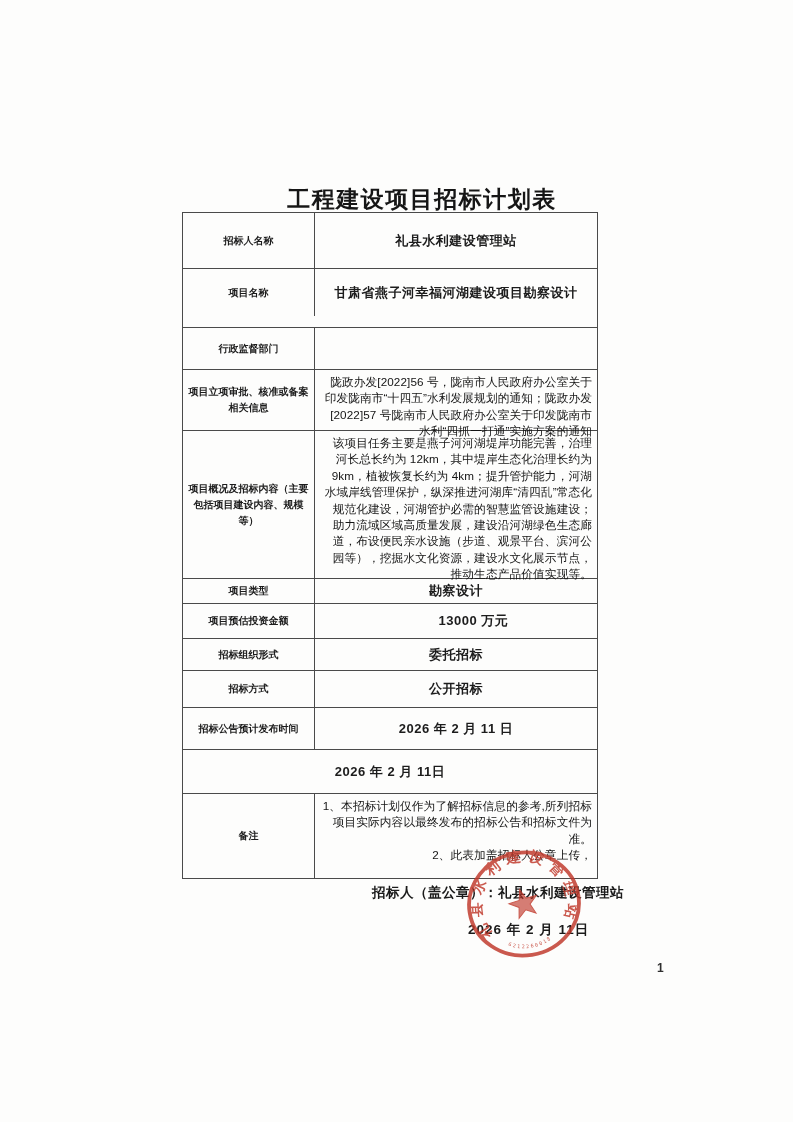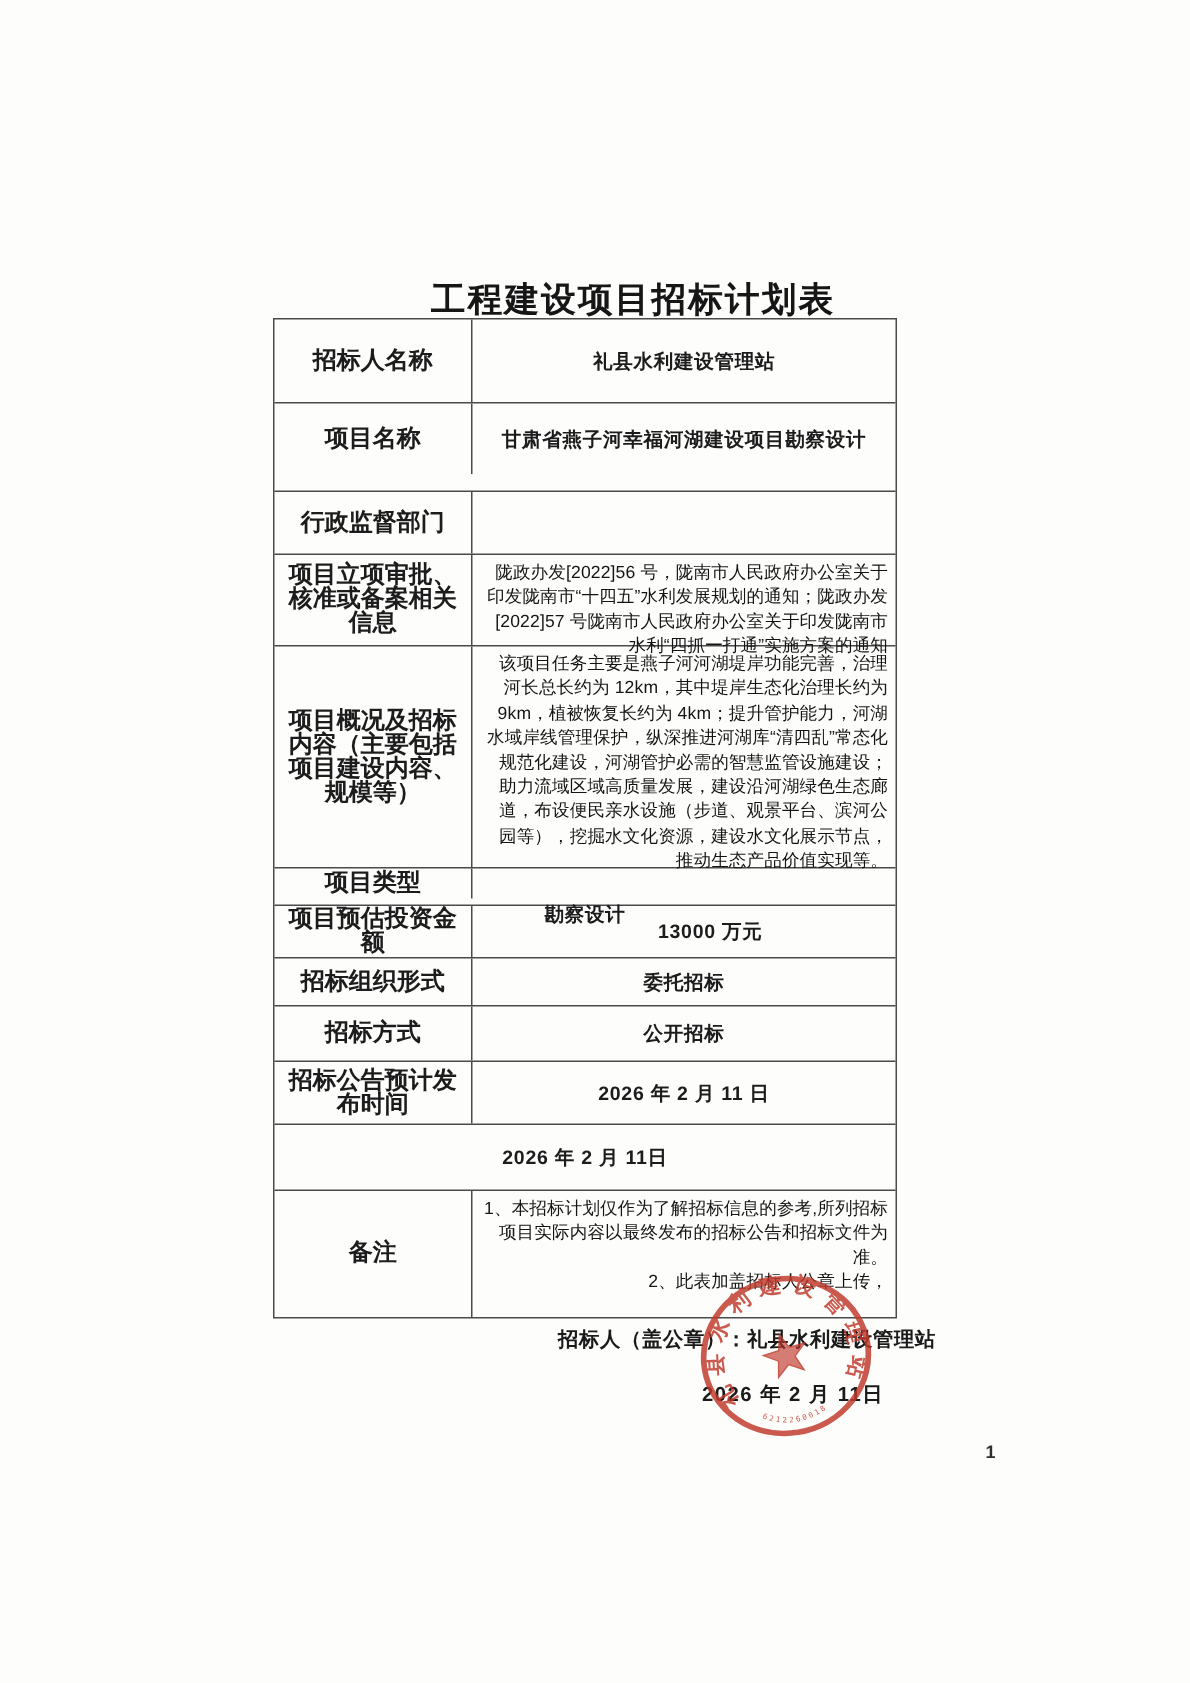--- a/index.html
+++ b/index.html
@@ -32,21 +32,21 @@
     background: transparent;
   }
   .trow { display: flex; align-items: stretch; }
   .trow + .trow { border-top: 1.5px solid #4a4a4a; }
   .cell { box-sizing: border-box; }
   .cell.label {
     width: 132px;
     border-right: 1.5px solid #4a4a4a;
     display: flex; align-items: center; justify-content: center;
     text-align: center;
-    font-size: 16px; font-weight: 700;
+    font-size: 10px; font-weight: 700;
     line-height: 16px;
     padding: 2px 3px;
     color: #1c1c1c;
   }
   .cell.value {
     flex: 1;
     display: flex; align-items: center; justify-content: center;
     text-align: center;
     font-size: 13px; font-weight: 700;
     letter-spacing: 0.5px;
@@ -64,21 +64,21 @@
     color: #141414;
   }
   .cell.value.multi { white-space: pre-line; }
 
   
   .r1  { height: 55px; }
   .r2  { height: 47px; }
   .r3  { height: 41px; margin-top: 11px; }
   .r4  { height: 60px; }
   .r5  { height: 147px; }
-  .r6  { height: 24px; flex-direction: column; }
+  .r6  { height: 24px; }
   .r7  { height: 34px; gap: 35px; }
   .r8  { height: 31px; }
   .r9  { height: 36px; }
   .r10 { height: 41px; }
   .r11 { height: 43px; }
   .r12 { height: 84px; }
 
   .footer-sign {
     position: absolute;
     left: 372px; top: 884px;

